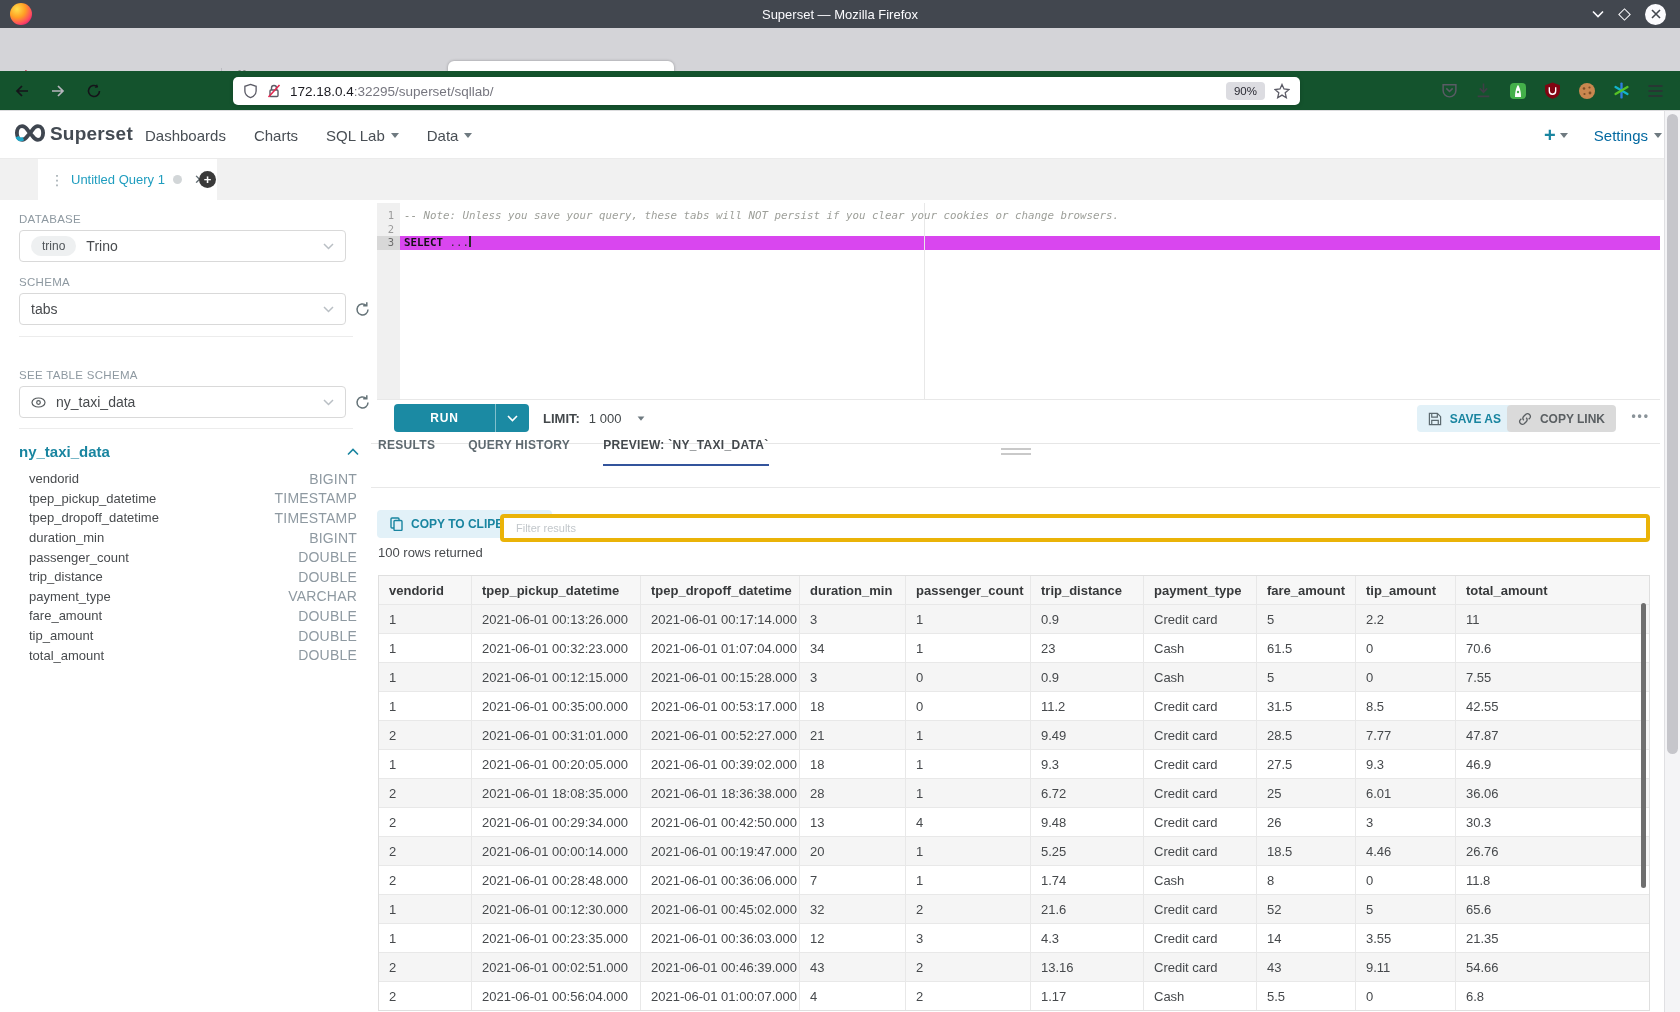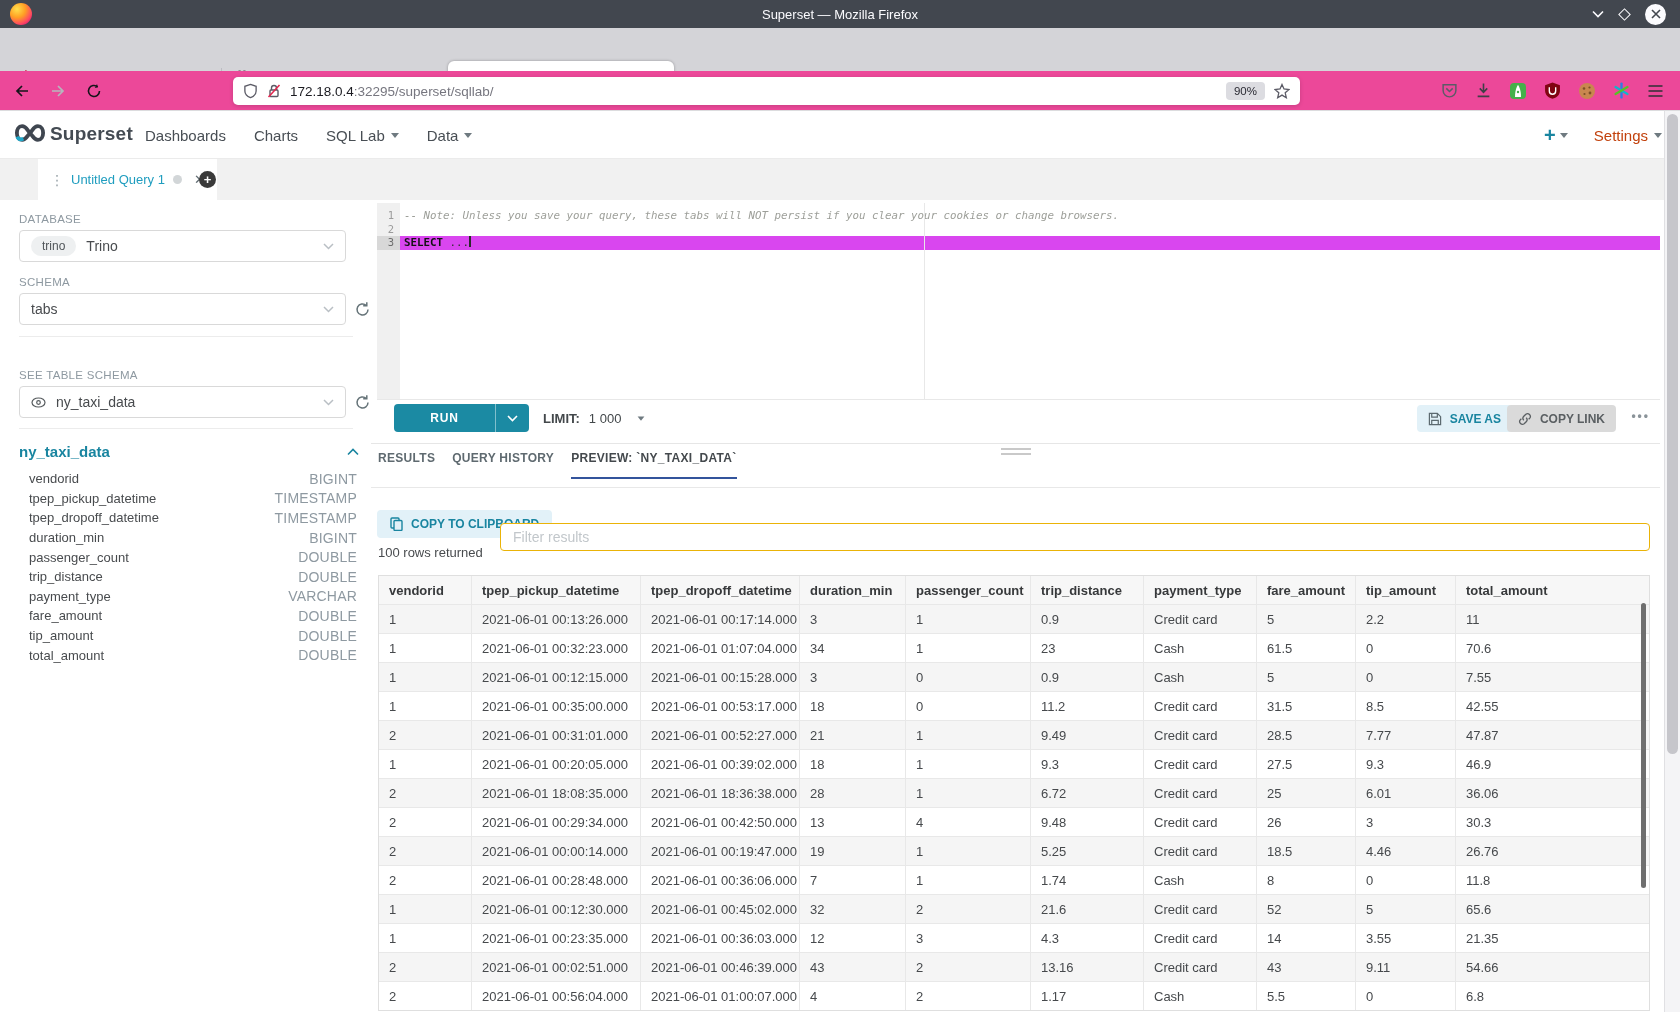--- a/index.html
+++ b/index.html
@@ -18,41 +18,41 @@
   
   .tabstrip { position:absolute; left:0; top:28px; right:0; height:43px; background:#d4d4d8; }
   .btab { position:absolute; top:33px; height:34px; display:flex; align-items:center; font-size:13px; color:#15141a; padding:0 10px; }
   .btab .fav { margin-right:9px; display:flex; }
   .btab .tclose { margin-left:auto; padding:3px; display:flex; }
   .btab-active { background:#fff; border-radius:6px; box-shadow:0 0 3px rgba(0,0,0,.3); }
   .tab-sep { position:absolute; top:40px; width:1px; height:20px; background:#bcbcc2; }
   .newtab { position:absolute; left:688px; top:38px; width:24px; height:24px; display:flex; align-items:center; justify-content:center; font-size:19px; color:#15141a; }
 
   
-  .toolbar { position:absolute; left:0; top:71px; right:0; height:40px; background:#ec4899; border-bottom:1px solid #dcdcde; }
+  .toolbar { position:absolute; left:0; top:71px; right:0; height:40px; background:#14532d; border-bottom:1px solid #dcdcde; }
   .navbtns { position:absolute; left:14px; top:0; height:39px; display:flex; align-items:center; gap:20px; }
   .urlbar { position:absolute; left:233px; top:6px; width:1067px; height:28px; background:#fff; border-radius:5px; box-shadow:0 1px 4px rgba(0,0,0,.16); display:flex; align-items:center; padding:0 10px; gap:9px; }
   .urltext { font-size:13.5px; color:#1b1b21; white-space:nowrap; }
   .urltext .dim { color:#76767f; }
   .zoom-badge { margin-left:auto; background:#dcdce1; border-radius:4px; padding:3px 8px; font-size:11.5px; color:#2a2a33; }
   .tb-right { position:absolute; right:16px; top:0; height:39px; display:flex; align-items:center; gap:17px; }
 
   
   .page { position:absolute; left:0; top:111px; right:0; bottom:0; background:#fff; }
 
   
   .ss-navbar { position:absolute; left:0; top:0; right:0; height:48px; border-bottom:1px solid #ebebeb; background:#fff; }
   .ss-logo { position:absolute; left:12px; top:11px; display:flex; align-items:center; }
   .ss-brand { position:absolute; left:50px; top:12px; font-size:19px; font-weight:bold; color:#444b53; letter-spacing:.2px; }
   .ss-nav { position:absolute; left:145px; top:0; height:48px; display:flex; align-items:center; gap:28px; }
   .ss-nav-item { font-size:15px; color:#484e54; display:flex; align-items:center; gap:6px; cursor:default; }
   .caret { width:0; height:0; border-left:4px solid transparent; border-right:4px solid transparent; border-top:5px solid #6f7a80; display:inline-block; }
   .ss-right { position:absolute; right:18px; top:0; height:48px; display:flex; align-items:center; gap:26px; }
   .ss-plus { color:#1985a0; font-size:20px; font-weight:bold; display:flex; align-items:center; gap:4px; }
-  .ss-settings { font-size:15px; color:#c2410c; display:flex; align-items:center; gap:6px; }
+  .ss-settings { font-size:15px; color:#0369a1; display:flex; align-items:center; gap:6px; }
 
   
   .qtabs { position:absolute; left:0; top:48px; right:0; height:41px; background:#f1f1f1; }
   .qtab { position:absolute; left:38px; top:0; height:41px; min-width:147px; background:#fff; display:flex; align-items:center; padding:0 12px; gap:8px; }
   .qtab-drag { color:#9aa4aa; font-size:14px; letter-spacing:-1px; }
   .qtab-label { font-size:13px; color:#1f9dbf; }
   .qtab-dot { width:9px; height:9px; border-radius:50%; background:#d2d6d8; }
   .qtab-close { color:#5f6a70; font-size:13px; padding-left:4px; }
   .qtab-new { position:absolute; left:199px; top:12px; width:17px; height:17px; border-radius:50%; background:#3a3a3a; color:#fff; font-size:13px; font-weight:bold; display:flex; align-items:center; justify-content:center; line-height:0; }
 
@@ -101,28 +101,28 @@
   .limit .caret { margin-left:16px; transform:scale(.85); }
   .btn-light { position:absolute; top:5px; height:27px; border-radius:4px; font-size:12px; font-weight:bold; display:flex; align-items:center; gap:8px; padding:0 11px; }
   .save-as { right:148px; background:#e2f1f8; color:#1985a0; }
   .copy-link { right:44px; background:#dadada; color:#5a5f62; }
   .more-dots { position:absolute; right:10px; top:9px; color:#8a9399; font-weight:bold; font-size:12px; letter-spacing:2px; }
 
   
   .pane-top-border { position:absolute; left:371px; right:20px; top:332px; border-top:1px solid #e6e6e6; }
   .drag-handle { position:absolute; left:1001px; top:337px; width:30px; }
   .drag-handle div { border-top:2px solid #c9c9c9; margin-bottom:3px; }
-  .result-tabs { position:absolute; left:378px; top:340px; display:flex; gap:17px; }
+  .result-tabs { position:absolute; left:378px; top:327px; display:flex; gap:33px; }
   .rtab { font-size:12px; font-weight:bold; color:#5f6a70; letter-spacing:.3px; padding-bottom:12px; }
   .rtab.active { color:#44494d; border-bottom:2px solid #33549c; }
   .tabs-bottom-border { position:absolute; left:371px; right:20px; top:376px; border-bottom:1px solid #e8e8e8; }
 
   .controls-row { position:absolute; left:377px; right:30px; top:399px; height:28px; }
   .copy-clip { position:absolute; left:0; top:0; height:28px; background:#e2f1f8; color:#1985a0; font-size:12px; font-weight:bold; border-radius:4px; display:flex; align-items:center; gap:8px; padding:0 13px; }
-  .filter-input { position:absolute; left:123px; right:0; top:13px; height:28px; border:1px solid #eab308; border-radius:4px; font-size:14px; color:#444; padding:0 12px; font-family:"Liberation Sans", sans-serif; outline:none; }
+  .filter-input { position:absolute; left:123px; right:0; top:4px; height:28px; border:4px solid #eab308; border-radius:4px; font-size:11px; color:#444; padding:0 12px; font-family:"Liberation Sans", sans-serif; outline:none; }
   .filter-input::placeholder { color:#c2c7cb; }
   .rows-returned { position:absolute; left:378px; top:434px; font-size:13px; color:#484b4e; }
 
   
   .rtable { position:absolute; left:378px; top:464px; width:1272px; border:1px solid #dfdfdf; background:#fff; }
   .rt-row { display:grid; grid-template-columns:92px 169px 159px 106px 125px 113px 113px 99px 100px 1fr; height:29px; border-top:1px solid #e8e8e8; }
   .rt-row.rt-header { height:28px; border-top:none; background:#f7f7f7; }
   .rt-row.stripe { background:#f5f5f5; }
   .rt-cell { display:flex; align-items:center; padding:0 10px; font-size:13px; color:#46494c; border-left:1px solid #e8e8e8; overflow:hidden; white-space:nowrap; }
   .rt-cell:first-child { border-left:none; }
@@ -641,21 +641,21 @@
           <div class="rt-cell">9.48</div>
           <div class="rt-cell">Credit card</div>
           <div class="rt-cell">26</div>
           <div class="rt-cell">3</div>
           <div class="rt-cell">30.3</div>
         </div>
         <div class="rt-row stripe">
           <div class="rt-cell">2</div>
           <div class="rt-cell">2021-06-01 00:00:14.000</div>
           <div class="rt-cell">2021-06-01 00:19:47.000</div>
-          <div class="rt-cell">19</div>
+          <div class="rt-cell">20</div>
           <div class="rt-cell">1</div>
           <div class="rt-cell">5.25</div>
           <div class="rt-cell">Credit card</div>
           <div class="rt-cell">18.5</div>
           <div class="rt-cell">4.46</div>
           <div class="rt-cell">26.76</div>
         </div>
         <div class="rt-row">
           <div class="rt-cell">2</div>
           <div class="rt-cell">2021-06-01 00:28:48.000</div>

